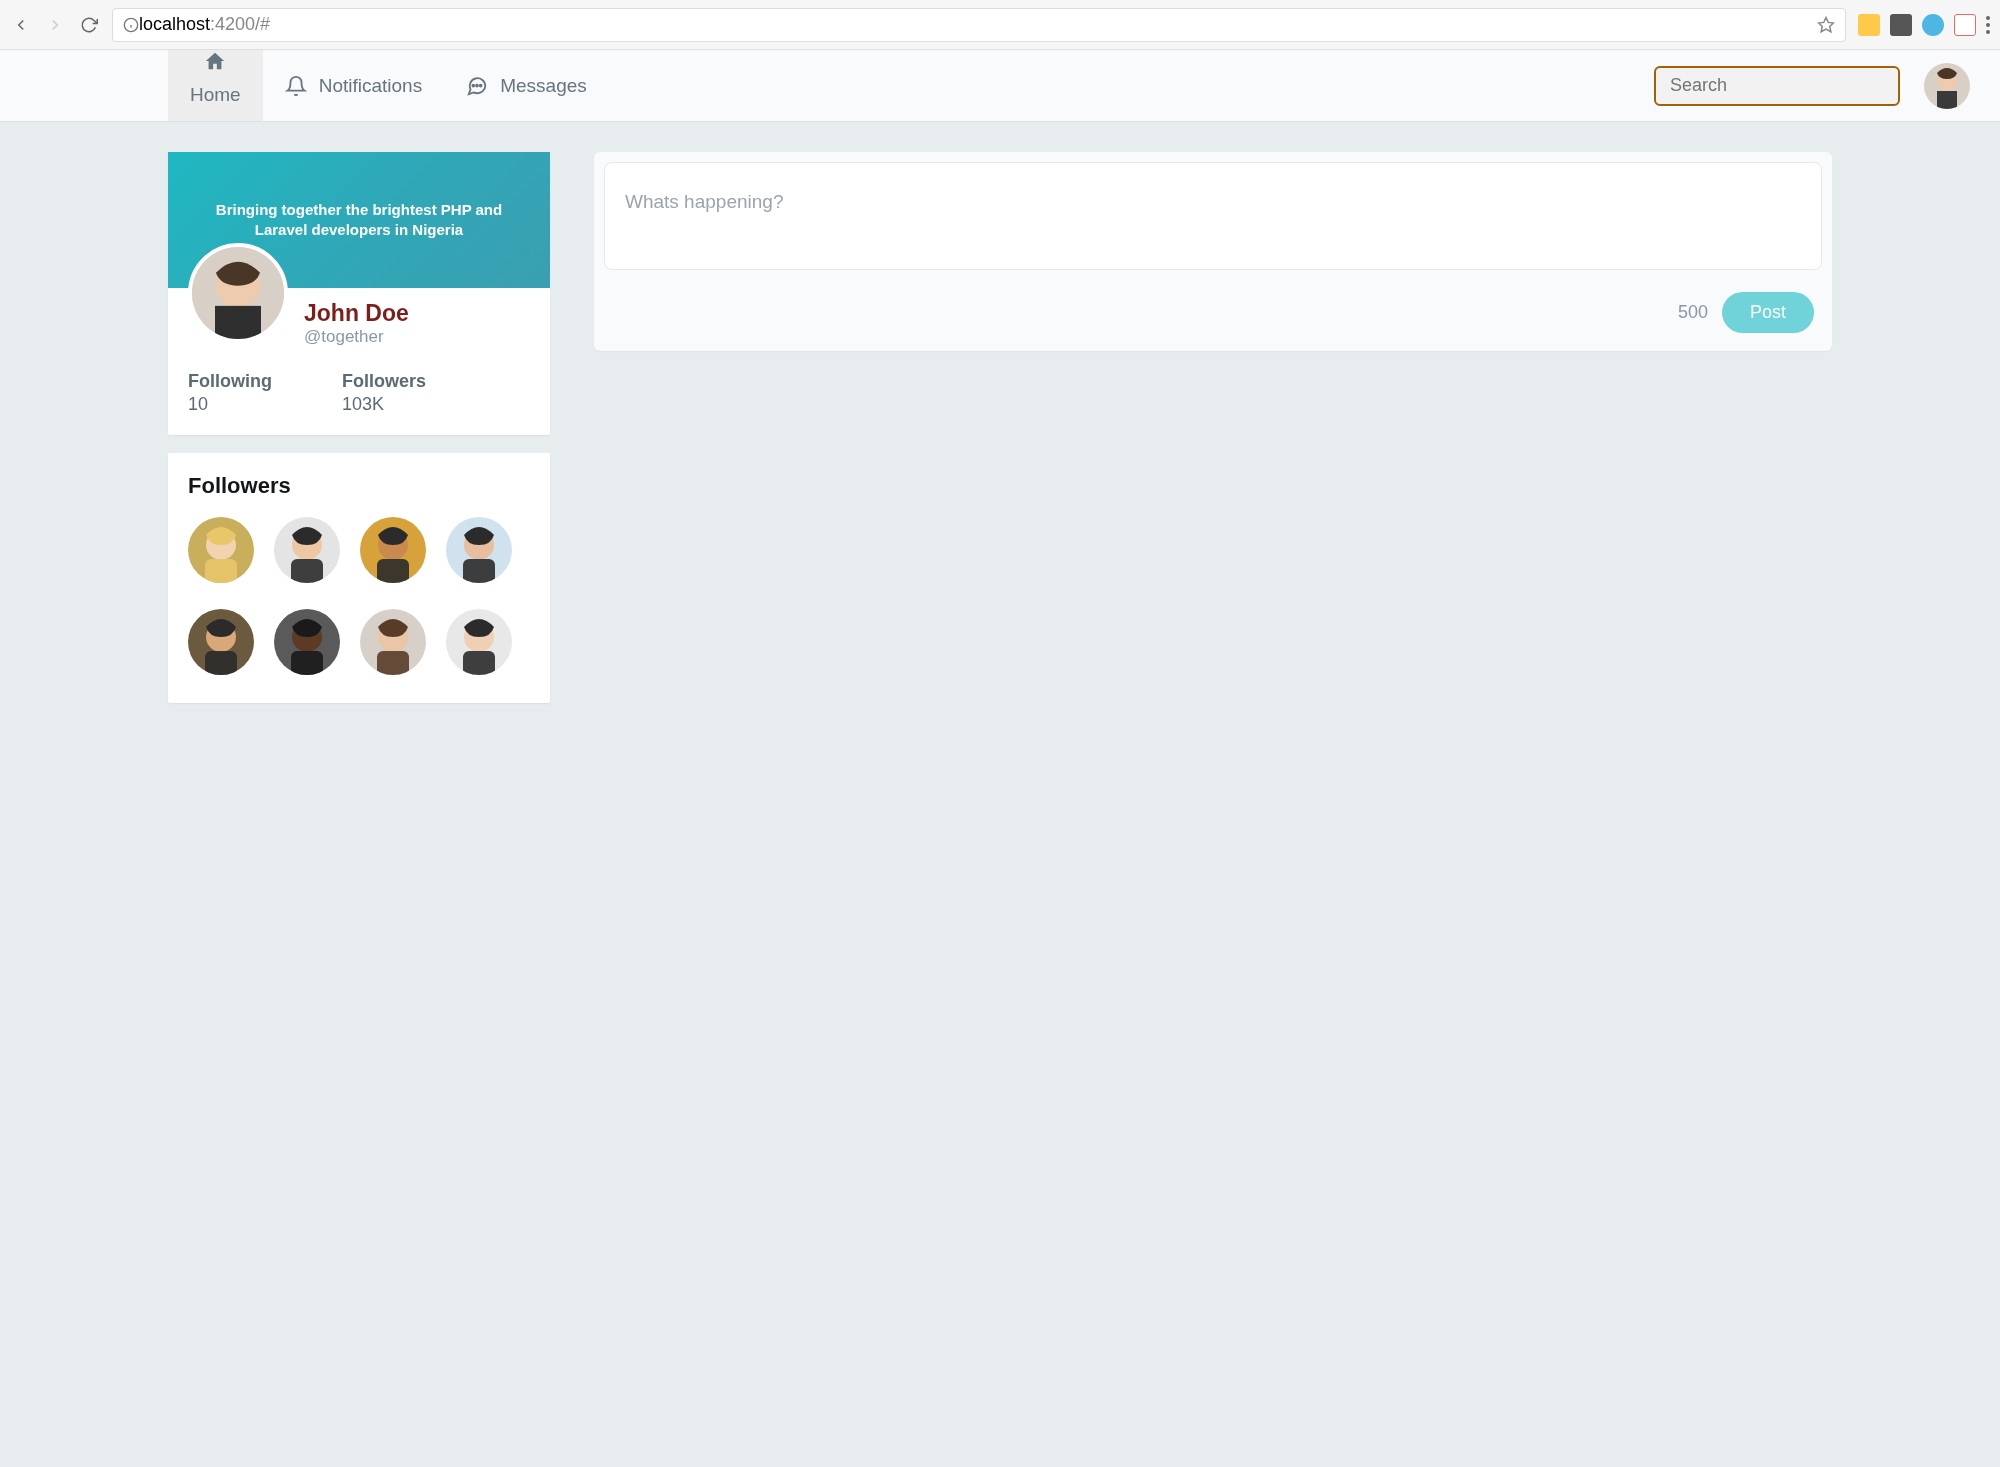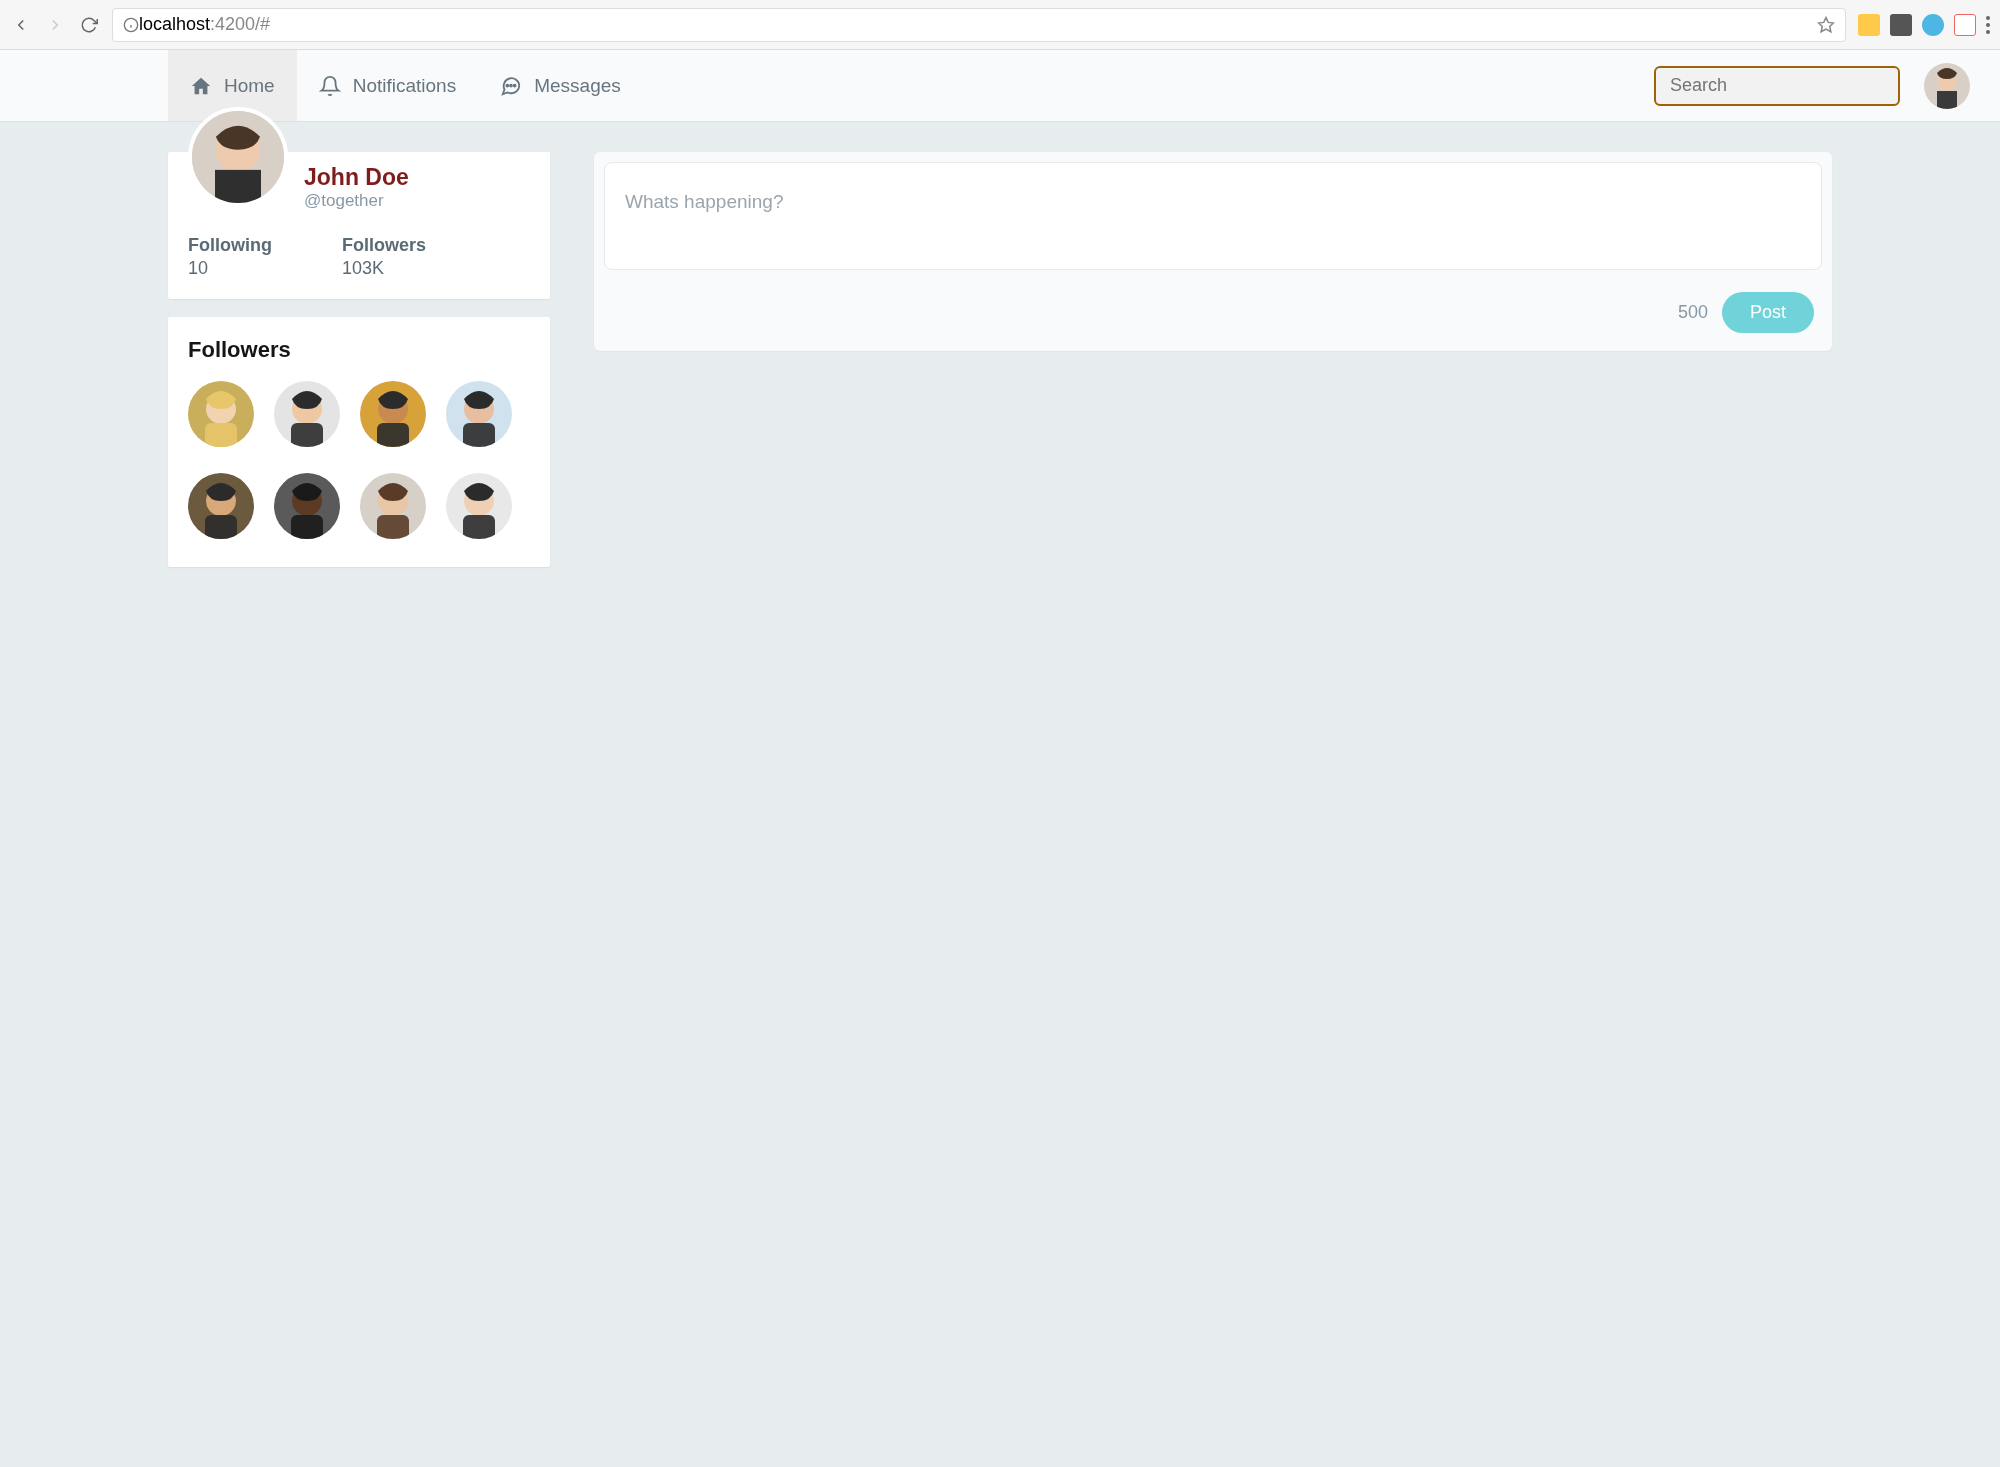--- a/index.html
+++ b/index.html
@@ -18,21 +18,21 @@
     .ext2 { background: #555; }
     .ext3 { background: #4db6e2; border-radius: 50%; }
     .ext4 { background: #fff; border: 1px solid #e66; }
     .dots-vert { width: 4px; height: 18px; display: flex; flex-direction: column; justify-content: space-between; }
     .dots-vert span { width: 4px; height: 4px; background: #666; border-radius: 50%; }
 
     
     .topnav { height: 72px; background: #f9fafb; border-bottom: 1px solid #e0e0e0; display: flex; align-items: center; padding: 0 30px 0 168px; }
     .nav-items { display: flex; height: 100%; }
     .nav-item { display: flex; align-items: center; gap: 12px; padding: 0 22px; color: #66757f; cursor: pointer; font-size: 19px; }
-    .nav-item.active { background: #ededed; }
+    .nav-item.active { background: #ededed; flex-direction: column; }
     .nav-icon { width: 22px; height: 22px; display: flex; align-items: center; justify-content: center; }
     .spacer { flex: 1; }
     .search-box { width: 246px; height: 40px; background: #f2f2f2; border: 2px solid #a16207; border-radius: 6px; padding: 0 14px; font-size: 18px; color: #999; outline: none; }
     .avatar-nav { width: 46px; height: 46px; border-radius: 50%; margin-left: 24px; overflow: hidden; }
 
     
     .container { display: flex; gap: 44px; padding: 30px 168px; align-items: flex-start; }
     .sidebar { width: 382px; display: flex; flex-direction: column; gap: 18px; }
     .main { flex: 1; }
 
@@ -152,20 +152,23 @@
         <path d="M13 10 q10 -10 20 0 q-2 6 -10 6 t-10 -6" fill="#4a3626"></path>
         <rect x="13" y="28" width="20" height="18" fill="#3a3a3a"></rect>
       </svg>
   </div>
 </div>
 
 <div class="container">
   <aside class="sidebar">
 
     <div class="card">
+      <div class="cover">
+        <div class="cover-text">Bringing together the brightest PHP and Laravel developers in Nigeria</div>
+      </div>
       <div class="profile-row">
         <div class="avatar-lg">
           <svg class="av-face" viewBox="0 0 100 100">
               <rect width="100" height="100" fill="#d8d0c6"></rect>
               <circle cx="50" cy="42" r="24" fill="#eecbae"></circle>
               <path d="M26 28 q24 -24 48 0 q-5 14 -24 14 t-24 -14" fill="#4a3626"></path>
               <rect x="25" y="64" width="50" height="40" fill="#2f2f2f"></rect>
             </svg>
         </div>
         <div class="profile-names">

